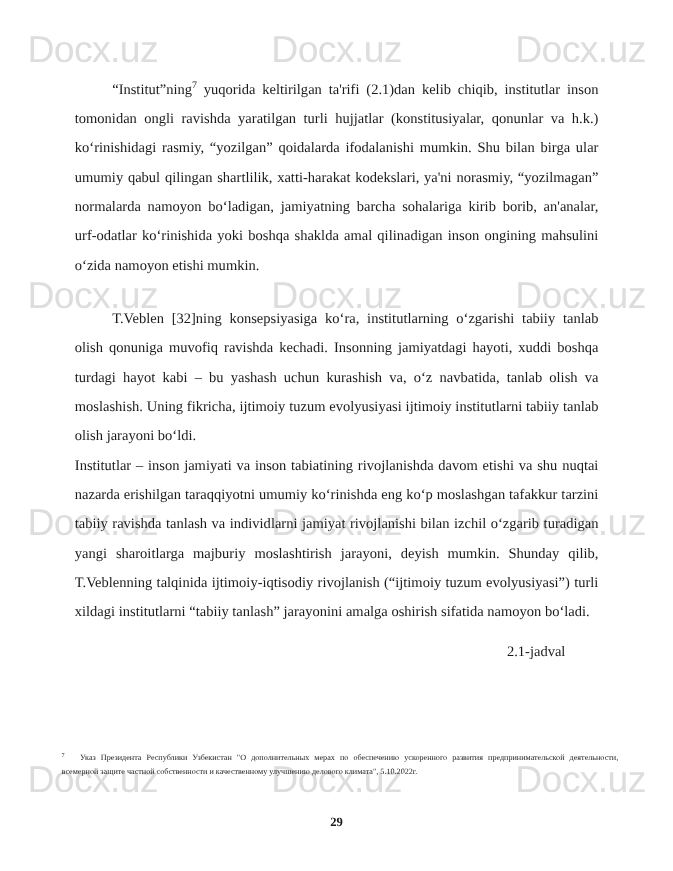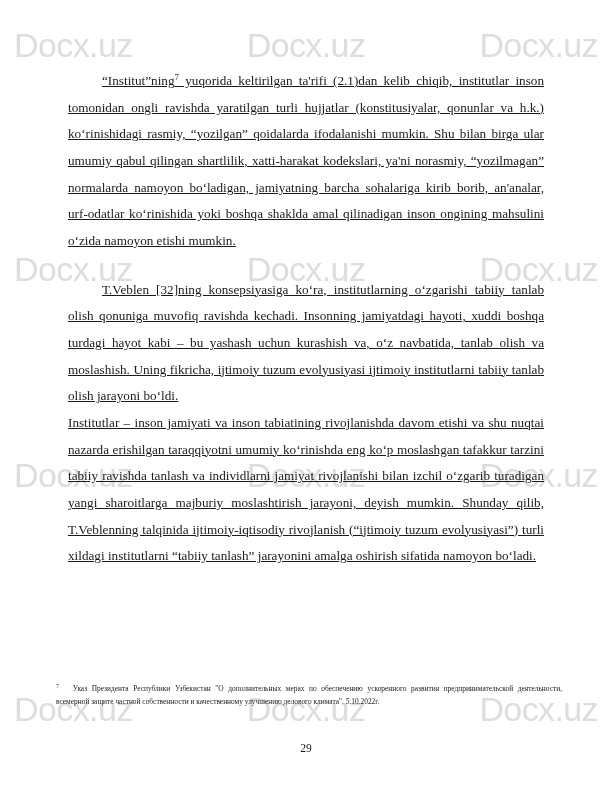--- a/index.html
+++ b/index.html
@@ -22,21 +22,21 @@
     inset: 0;
     z-index: 0;
     pointer-events: none;
   }
   .wm-row {
     position: absolute;
     left: 0;
     right: 0;
     display: flex;
     justify-content: space-between;
-    padding: 0 14px;
+    padding: 0 25px;
     box-sizing: border-box;
   }
   .wm-text {
     font-family: "Liberation Sans", "DejaVu Sans", sans-serif;
     font-size: 34px;
     letter-spacing: -0.6px;
     color: #dddddd;
     line-height: 1;
     white-space: nowrap;
   }
@@ -57,21 +57,20 @@
     right: 68px;
     top: 68px;
   }
   p.body-par {
     margin: 0;
     font-size: 13.2px;
     line-height: 2.02;
     text-align: justify;
     text-justify: inter-word;
     hyphens: none;
-    text-decoration: underline;
   }
   p.indent { text-indent: 34px; }
   p.indent-narrow { text-indent: 30px; }
   .par-gap { height: 22px; }
   .inset-block {
     padding-left: 18px;
     padding-right: 2px;
   }
   sup.fn-ref {
     font-size: 9px;
@@ -107,20 +106,21 @@
   }
 
   
   .page-number {
     position: absolute;
     left: 0;
     right: 0;
     top: 742px;
     text-align: center;
     font-size: 11.5px;
+    font-weight: bold;
   }
 </style>
 </head>
 <body>
 
 <div class="watermark-layer">
   <div class="wm-row wm-r1">
     <span class="wm-text">Docx.uz</span>
     <span class="wm-text">Docx.uz</span>
     <span class="wm-text">Docx.uz</span>
@@ -148,20 +148,21 @@
 
     <p class="body-par indent"><span>“Institut”ning</span><sup class="fn-ref">7</sup><span> yuqorida keltirilgan ta'rifi (2.1)dan kelib chiqib, institutlar inson tomonidan ongli ravishda yaratilgan turli hujjatlar (konstitusiyalar, qonunlar va h.k.) ko‘rinishidagi rasmiy, “yozilgan” qoidalarda ifodalanishi mumkin. Shu bilan birga ular umumiy qabul qilingan shartlilik, xatti-harakat kodekslari, ya'ni norasmiy, “yozilmagan” normalarda namoyon bo‘ladigan, jamiyatning barcha sohalariga kirib borib, an'analar, urf-odatlar ko‘rinishida yoki boshqa shaklda amal qilinadigan inson ongining mahsulini o‘zida namoyon etishi mumkin.</span></p>
 
     <div class="par-gap"></div>
 
 
     <p class="body-par indent">T.Veblen [32]ning konsepsiyasiga ko‘ra, institutlarning o‘zgarishi tabiiy tanlab olish qonuniga muvofiq ravishda kechadi. Insonning jamiyatdagi hayoti, xuddi boshqa turdagi hayot kabi – bu yashash uchun kurashish va, o‘z navbatida, tanlab olish va moslashish. Uning fikricha, ijtimoiy tuzum evolyusiyasi ijtimoiy institutlarni tabiiy tanlab olish jarayoni bo‘ldi.</p>
 
     <p class="body-par">Institutlar – inson jamiyati va inson tabiatining rivojlanishda davom etishi va shu nuqtai nazarda erishilgan taraqqiyotni umumiy ko‘rinishda eng ko‘p moslashgan tafakkur tarzini tabiiy ravishda tanlash va individlarni jamiyat rivojlanishi bilan izchil o‘zgarib turadigan yangi sharoitlarga majburiy moslashtirish jarayoni, deyish mumkin. Shunday qilib, T.Veblenning talqinida ijtimoiy-iqtisodiy rivojlanish (“ijtimoiy tuzum evolyusiyasi”) turli xildagi institutlarni “tabiiy tanlash” jarayonini amalga oshirish sifatida namoyon bo‘ladi.</p>
 
+    <p class="jadval-line">2.1-jadval</p>
 
   </div>
 
   <div class="footnote">
     <p class="footnote-text"><sup>7</sup><span>Указ Президента Республики Узбекистан "О дополнительных мерах по обеспечению ускоренного развития предпринимательской деятельности, всемерной защите частной собственности и качественному улучшению делового климата", 5.10.2022г.</span></p>
   </div>
 
   <div class="page-number">29</div>
 
 </div>

